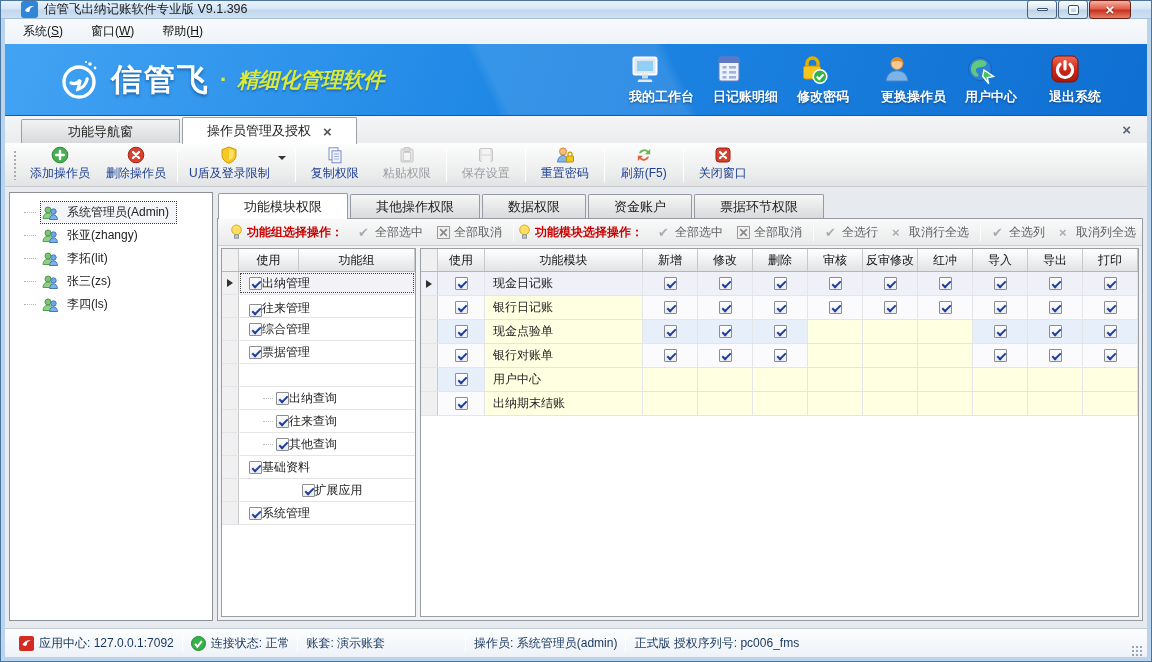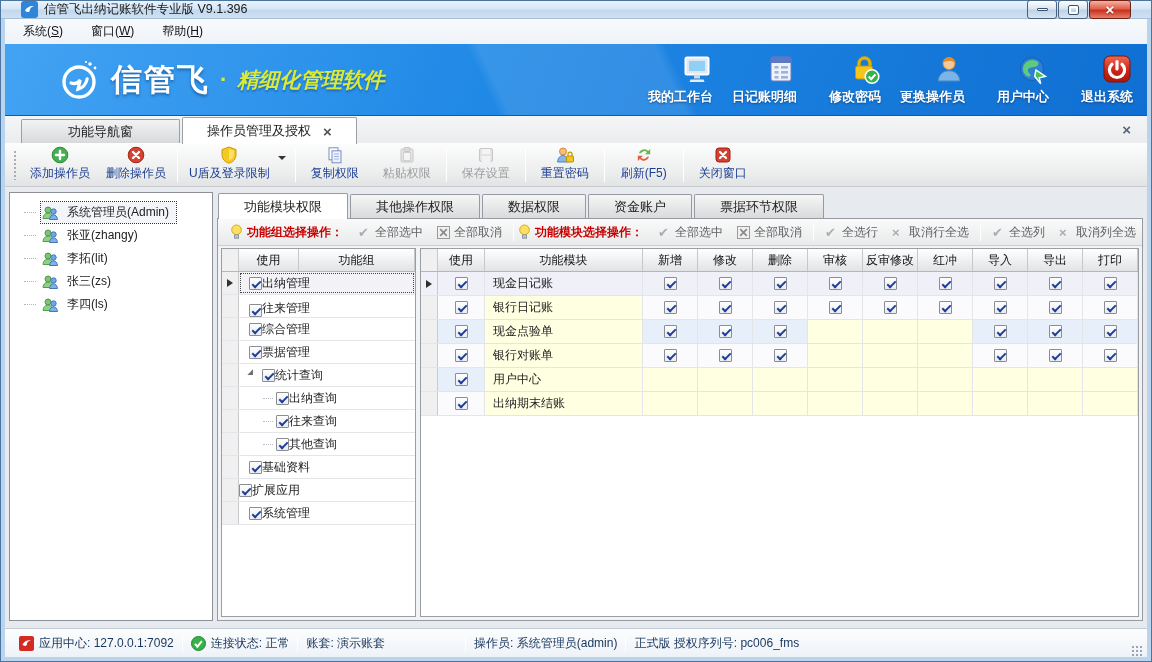--- a/index.html
+++ b/index.html
@@ -23,21 +23,21 @@
   
   .banner{height:72px;position:relative;display:flex;align-items:center;
     background:linear-gradient(110deg,#43a3f3 0%,#2089e6 42%,#0f6fd2 100%);border-bottom:1px solid #0a5cb0;overflow:hidden}
   .banner::before{content:"";position:absolute;inset:0;background:linear-gradient(65deg,transparent 42%,rgba(255,255,255,.10) 43%,rgba(255,255,255,.10) 58%,transparent 59%)}
   .logo{display:flex;align-items:center;margin-left:52px;position:relative;gap:8px}
   .logo-mark{width:46px;height:46px}
   .brand{color:#fff;font-size:31px;font-weight:bold;letter-spacing:2px;text-shadow:0 2px 3px rgba(0,40,90,.45)}
   .bdot{color:#d9ea3a;font-size:22px;font-weight:bold;margin:0 2px}
   .slogan{color:#d9ea3a;font-size:21px;font-weight:bold;font-style:italic;text-shadow:0 2px 2px rgba(0,40,90,.35)}
   .banner-actions{margin-left:auto;margin-right:14px;display:flex;align-items:flex-end;position:relative}
-  .ba{width:84px;display:flex;flex-direction:column;align-items:flex-end;gap:3px;color:#fff;font-size:13px;font-weight:bold;
+  .ba{width:84px;display:flex;flex-direction:column;align-items:flex-start;gap:3px;color:#fff;font-size:13px;font-weight:bold;
     text-shadow:0 1px 2px rgba(0,30,70,.55);cursor:pointer;padding:2px 0}
   .ba .ico{width:32px;height:32px}
   .ico{display:inline-block;line-height:0}
   .ico svg{width:100%;height:100%}
   
   .doc-tabs{height:27px;display:flex;align-items:flex-end;background:linear-gradient(#f4f5f6,#ebecee);padding:0 10px 0 16px;position:relative}
   .dtab{height:24px;display:flex;align-items:center;justify-content:center;gap:12px;padding:0 46px;margin-right:2px;
     border:1px solid #9aa0a8;border-bottom:none;border-radius:2px 2px 0 0;background:linear-gradient(#f2f3f4,#d7d9dc);font-size:13px;color:#222;cursor:pointer}
   .dtab.active{height:27px;background:#fff;margin-bottom:-1px;z-index:2;padding:0 24px}
   .tclose{color:#555;font-size:15px;font-weight:bold;line-height:1;cursor:pointer}
@@ -473,25 +473,20 @@
               </div>
               <div class="g-row">
                 <div class="marker-cell"></div>
                 <div class="gg-content" style="padding-left: 10px;">
                   <span class="cb checked"></span>
                   <span class="gg-label">票据管理</span>
                 </div>
               </div>
               <div class="g-row">
                 <div class="marker-cell"></div>
-                <div class="gg-content" style="padding-left: 10px;">
-                  <span class="expand-tri"></span>
-                  <span class="cb checked"></span>
-                  <span class="gg-label">统计查询</span>
-                </div>
               </div>
               <div class="g-row">
                 <div class="marker-cell"></div>
                 <div class="gg-content" style="padding-left: 24px;">
                   <span class="gg-connector"></span>
                   <span class="cb checked"></span>
                   <span class="gg-label">出纳查询</span>
                 </div>
               </div>
               <div class="g-row">
@@ -512,21 +507,21 @@
               </div>
               <div class="g-row">
                 <div class="marker-cell"></div>
                 <div class="gg-content" style="padding-left: 10px;">
                   <span class="cb checked"></span>
                   <span class="gg-label">基础资料</span>
                 </div>
               </div>
               <div class="g-row">
                 <div class="marker-cell"></div>
-                <div class="gg-content" style="">
+                <div class="gg-content" style="padding-left: 10px; justify-content: center;">
                   <span class="cb checked"></span>
                   <span class="gg-label">扩展应用</span>
                 </div>
               </div>
               <div class="g-row">
                 <div class="marker-cell"></div>
                 <div class="gg-content" style="padding-left: 10px;">
                   <span class="cb checked"></span>
                   <span class="gg-label">系统管理</span>
                 </div>

